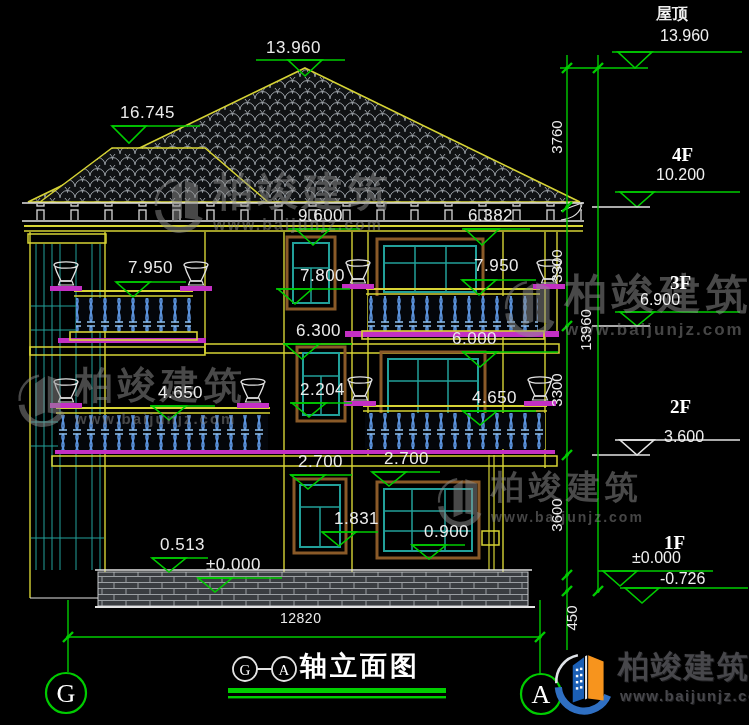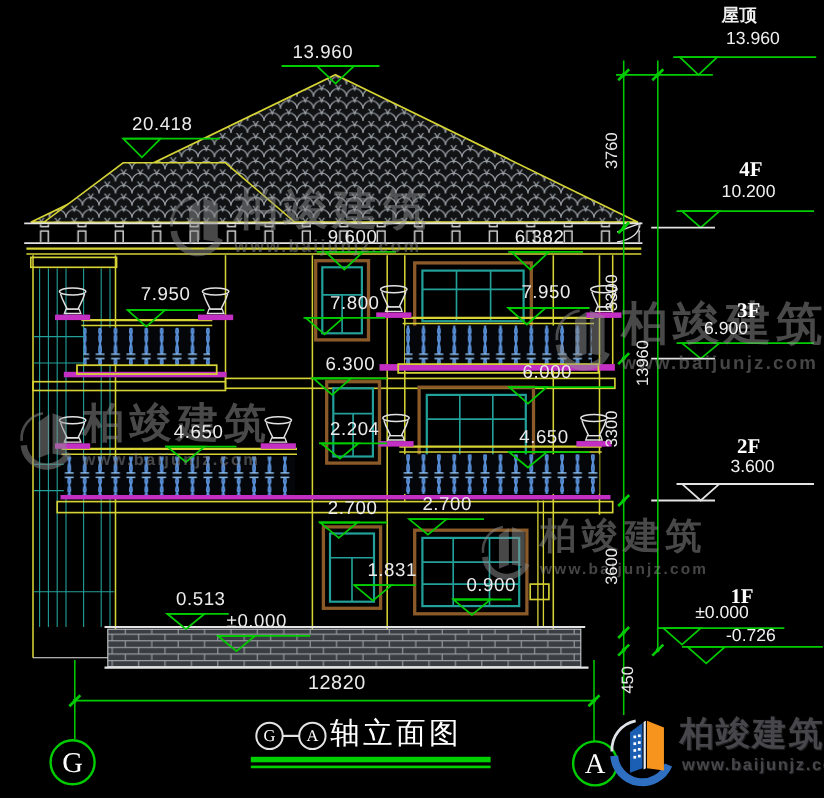--- a/index.html
+++ b/index.html
@@ -16,21 +16,21 @@
   .lbl{position:absolute;color:#ebebeb;font-size:17px;letter-spacing:.5px;white-space:nowrap;z-index:4;}
   .vlbl{position:absolute;color:#ebebeb;font-size:15px;white-space:nowrap;z-index:4;
         transform:translate(-50%,-50%) rotate(-90deg);}
   .flabel{position:absolute;color:#fff;font-family:"Liberation Serif",serif;font-weight:bold;
           font-size:19px;z-index:4;white-space:nowrap;}
   .felev{position:absolute;color:#f0f0f0;font-size:16px;z-index:4;white-space:nowrap;}
   .bub{position:absolute;color:#fff;font-family:"Liberation Serif",serif;font-size:26px;z-index:4;
        transform:translate(-50%,-50%);}
   .bubsm{position:absolute;color:#fff;font-family:"Liberation Serif",serif;font-size:15px;z-index:4;
        transform:translate(-50%,-50%);}
-  .ttl-main{position:absolute;left:300px;top:648px;color:#fff;font-weight:normal;font-size:27px;
+  .ttl-main{position:absolute;left:300px;top:648px;color:#fff;font-weight:bold;font-size:27px;
        letter-spacing:3px;z-index:4;white-space:nowrap;}
   
   .wm{position:absolute;z-index:3;opacity:.5;display:flex;align-items:flex-start;gap:3px;}
   .wm .col{display:flex;flex-direction:column;}
   .wm .t1{color:#929292;font-weight:bold;line-height:1.05;letter-spacing:5px;white-space:nowrap;}
   .wm .t2{color:#8a8a8a;font-weight:bold;letter-spacing:2px;white-space:nowrap;margin-top:4px;}
   
   .logo-brand{position:absolute;left:618px;top:646px;font-size:31px;font-weight:bold;color:#47474b;
        letter-spacing:2px;z-index:6;white-space:nowrap;text-shadow:1px 1px 0 #1d1d1f,0 0 2px #101010;}
   .logo-url{position:absolute;left:620px;top:687px;font-size:15px;font-weight:bold;color:#47474b;
@@ -305,58 +305,58 @@
   <g>
     <circle class="w" stroke-width="1.8" cx="245" cy="669" r="12"></circle>
     <circle class="w" stroke-width="1.8" cx="284" cy="669" r="12"></circle>
     <line class="w" stroke-width="2" x1="257" y1="669" x2="272" y2="669"></line>
     <rect x="228" y="688" width="218" height="5" fill="#00cf00"></rect>
     <rect x="228" y="696" width="218" height="2.4" fill="#00cf00"></rect>
   </g>
 </svg>
 
 <span class="lbl" style="left:266px;top:38px">13.960</span>
-<span class="lbl" style="left:120px;top:103px">20.418</span>
+<span class="lbl" style="left:120px;top:103px">16.745</span>
 <span class="lbl" style="left:298px;top:206px">9.600</span>
 <span class="lbl" style="left:468px;top:206px">6.382</span>
 <span class="lbl" style="left:128px;top:258px">7.950</span>
 <span class="lbl" style="left:300px;top:266px">7.800</span>
 <span class="lbl" style="left:474px;top:256px">7.950</span>
 <span class="lbl" style="left:296px;top:321px">6.300</span>
-<span class="lbl" style="left:475px;top:329px">6.000</span>
+<span class="lbl" style="left:452px;top:329px">6.000</span>
 <span class="lbl" style="left:158px;top:383px">4.650</span>
 <span class="lbl" style="left:300px;top:380px">2.204</span>
 <span class="lbl" style="left:472px;top:388px">4.650</span>
 <span class="lbl" style="left:298px;top:452px">2.700</span>
 <span class="lbl" style="left:384px;top:449px">2.700</span>
 <span class="lbl" style="left:334px;top:509px">1.831</span>
 <span class="lbl" style="left:424px;top:522px">0.900</span>
 <span class="lbl" style="left:160px;top:535px">0.513</span>
 <span class="lbl" style="left:206px;top:555px">±0.000</span>
 
 <span class="felev" style="left:656px;top:4px;font-weight:bold">屋顶</span>
 <span class="felev" style="left:660px;top:27px">13.960</span>
 <span class="flabel" style="left:672px;top:144px">4F</span>
 <span class="felev" style="left:656px;top:166px">10.200</span>
 <span class="flabel" style="left:670px;top:272px">3F</span>
 <span class="felev" style="left:640px;top:291px">6.900</span>
 <span class="flabel" style="left:670px;top:396px">2F</span>
-<span class="felev" style="left:664px;top:416px">3.600</span>
+<span class="felev" style="left:664px;top:428px">3.600</span>
 <span class="flabel" style="left:664px;top:532px">1F</span>
 <span class="felev" style="left:632px;top:549px">±0.000</span>
 <span class="felev" style="left:660px;top:570px">-0.726</span>
 
 <span class="vlbl" style="left:556px;top:137px">3760</span>
 <span class="vlbl" style="left:556px;top:266px">3300</span>
 <span class="vlbl" style="left:556px;top:390px">3300</span>
 <span class="vlbl" style="left:556px;top:515px">3600</span>
 <span class="vlbl" style="left:571px;top:618px">450</span>
 <span class="vlbl" style="left:585px;top:330px">13960</span>
 
-<span class="lbl" style="left:280px;top:610px;font-size:18px">12820</span>
+<span class="lbl" style="left:280px;top:610px;font-size:14px">12820</span>
 <span class="bub" style="left:66px;top:694px">G</span>
 <span class="bub" style="left:541px;top:695px">A</span>
 
 <span class="bubsm" style="left:245px;top:670px">G</span>
 <span class="bubsm" style="left:284px;top:670px">A</span>
 <span class="ttl-main">轴立面图</span>
 
 <div class="wm" style="left:146px;top:170px">
   <svg width="64" height="64" viewBox="0 0 64 64">
     <path d="M12 40 a22 22 0 0 0 42 7" stroke="#8f8f8f" stroke-width="6" fill="none"></path>

